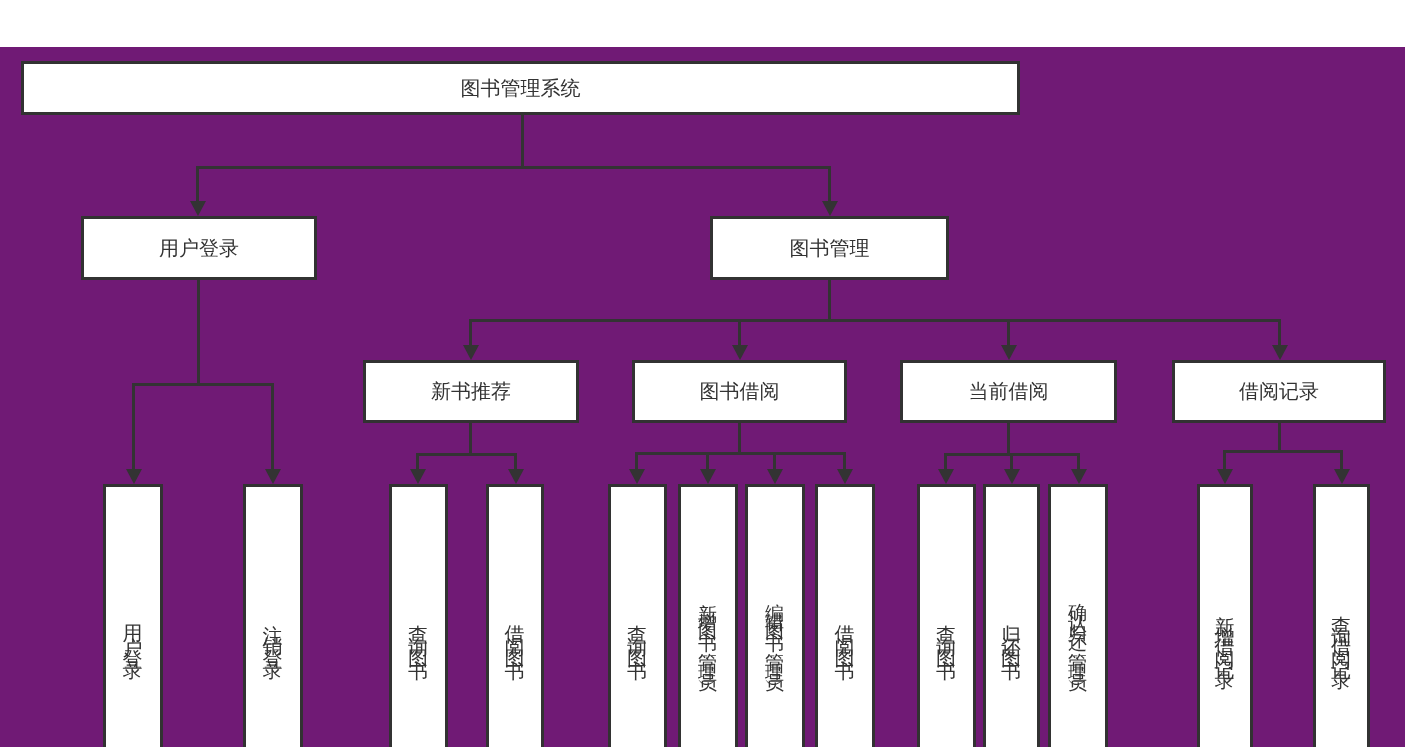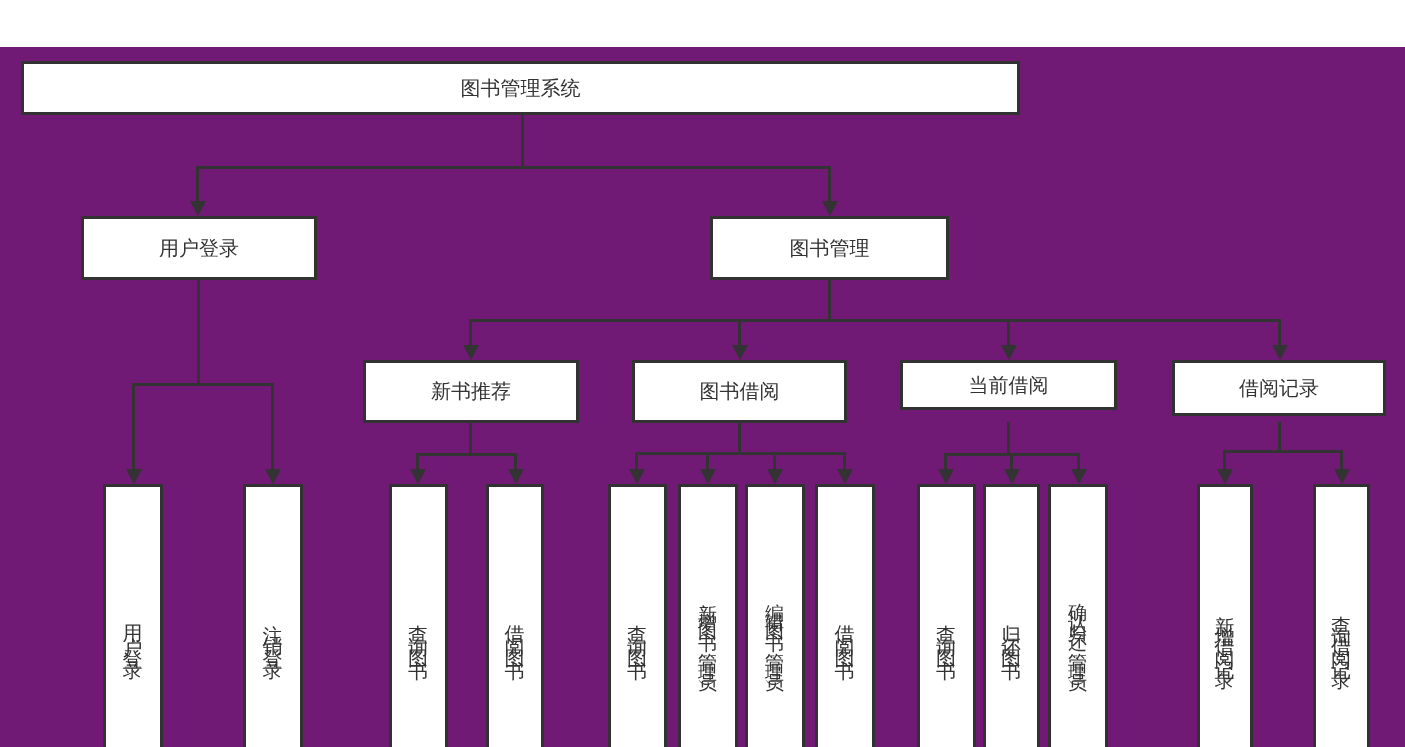--- a/index.html
+++ b/index.html
@@ -77,25 +77,25 @@
   </div>
 
   <div class="node" style="left:363px;top:313px;width:216px;height:63px">
     <span class="lbl">新书推荐</span>
   </div>
 
   <div class="node" style="left:632px;top:313px;width:215px;height:63px">
     <span class="lbl">图书借阅</span>
   </div>
 
-  <div class="node" style="left:900px;top:313px;width:217px;height:50px">
+  <div class="node" style="left:900px;top:313px;width:217px;height:63px">
     <span class="lbl">当前借阅</span>
   </div>
 
-  <div class="node" style="left:1172px;top:313px;width:214px;height:56px">
+  <div class="node" style="left:1172px;top:313px;width:214px;height:63px">
     <span class="lbl">借阅记录</span>
   </div>
 
   <div class="node leaf" style="left:103px;top:437px;width:60px;height:298px">
     <span class="lbl">用户登录</span>
   </div>
 
   <div class="node leaf" style="left:243px;top:437px;width:60px;height:298px">
     <span class="lbl">注销登录</span>
   </div>

